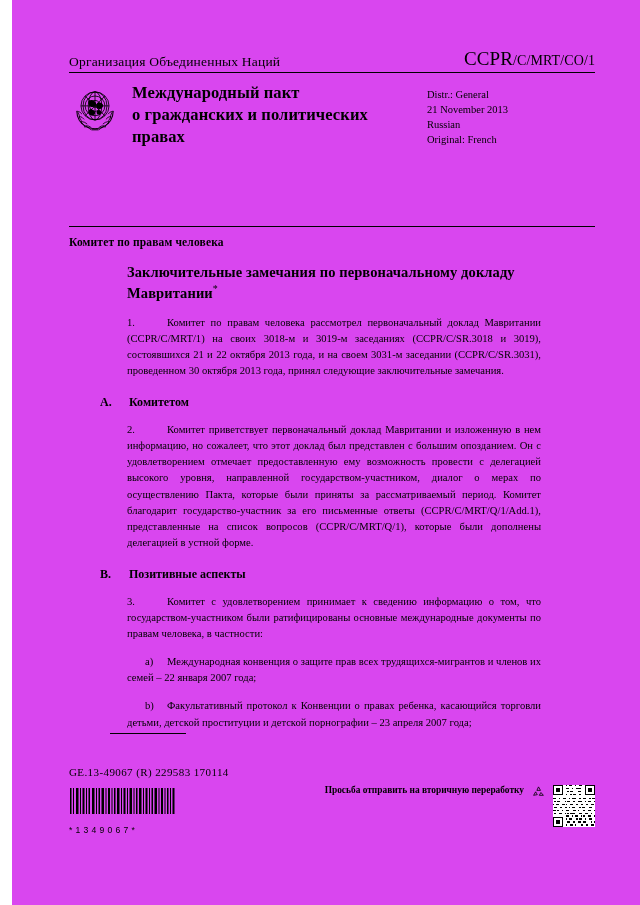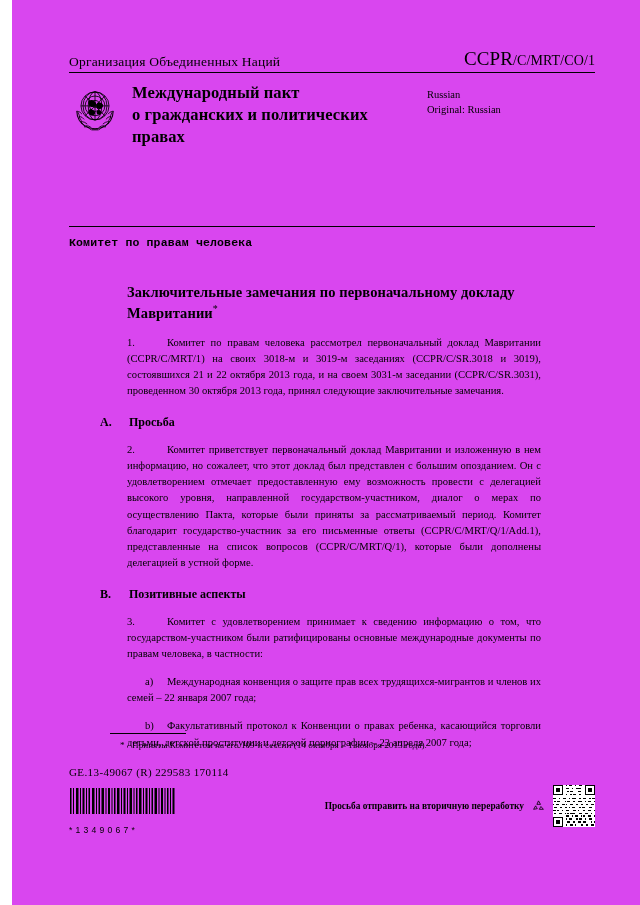--- a/index.html
+++ b/index.html
@@ -107,29 +107,27 @@
   }
 
   
   .committee {
     position: absolute;
     left: 57px;
     top: 236px;
     font-size: 11.5px;
     font-weight: bold;
     letter-spacing: 0.15px;
-    font-family: Liberation Mono, monospace;
   }
 
   .content {
     position: absolute;
     left: 57px;
     top: 262px;
     width: 526px;
-    margin-top: 20px;
   }
 
   .main-title {
     margin-left: 58px;
     width: 420px;
     font-weight: bold;
     font-size: 14.5px;
     line-height: 1.38;
     letter-spacing: 0.1px;
   }
@@ -224,21 +222,21 @@
   }
   .barcode-digits {
     font-family: "Liberation Sans", "DejaVu Sans", sans-serif;
     font-size: 8.6px;
     letter-spacing: 3.2px;
     margin-top: 11px;
     white-space: nowrap;
   }
   .recycle-block {
     display: flex;
-    align-items: center;
+    align-items: flex-start;
     gap: 6px;
     padding-bottom: 8px;
   }
   .recycle-text {
     font-size: 9.4px;
     font-weight: bold;
     white-space: nowrap;
   }
   .recycle-icon { width: 17px; height: 15px; display: block; }
   .qr-block { width: 42px; height: 42px; display: block; }
@@ -300,59 +298,60 @@
           </g>
           <path d="M43 90 h14" stroke="#000" stroke-width="2" fill="none"></path>
         </svg>
       </div>
       <div class="title-cell">
         <div class="doc-title">Международный пакт
 о гражданских и политических
 правах</div>
       </div>
       <div class="distr-cell">
+        <div class="distr-line">Distr.: General</div>
+        <div class="distr-line">21 November 2013</div>
         <div class="distr-line">Russian</div>
-        <div class="distr-line">Original: Russian</div>
+        <div class="distr-line">Original: French</div>
       </div>
     </div>
   </div>
 
   <div class="rule-mid"></div>
 
   <div class="committee">Комитет по правам человека</div>
 
   <div class="content">
 
     <div class="main-title"><span>Заключительные замечания по первоначальному докладу Мавритании</span><span class="star">*</span></div>
 
     <div class="para"><span class="pnum">1.</span><span>Комитет по правам человека рассмотрел первоначальный доклад Мавритании (CCPR/C/MRT/1) на своих 3018-м и 3019-м заседаниях (CCPR/C/SR.3018 и 3019), состоявшихся 21 и 22 октября 2013 года, и на своем 3031-м заседании (CCPR/C/SR.3031), проведенном 30 октября 2013 года, принял следующие заключительные замечания.</span></div>
 
     <div class="section-head">
       <span class="sec-letter">A.</span>
-      <span class="sec-label">Просьба</span>
+      <span class="sec-label">Комитетом</span>
     </div>
 
     <div class="para"><span class="pnum">2.</span><span>Комитет приветствует первоначальный доклад Мавритании и изложенную в нем информацию, но сожалеет, что этот доклад был представлен с большим опозданием. Он с удовлетворением отмечает предоставленную ему возможность провести с делегацией высокого уровня, направленной государством-участником, диалог о мерах по осуществлению Пакта, которые были приняты за рассматриваемый период. Комитет благодарит государство-участник за его письменные ответы (CCPR/C/MRT/Q/1/Add.1), представленные на список вопросов (CCPR/C/MRT/Q/1), которые были дополнены делегацией в устной форме.</span></div>
 
     <div class="section-head">
       <span class="sec-letter">B.</span>
       <span class="sec-label">Позитивные аспекты</span>
     </div>
 
     <div class="para"><span class="pnum">3.</span><span>Комитет с удовлетворением принимает к сведению информацию о том, что государством-участником были ратифицированы основные международные документы по правам человека, в частности:</span></div>
 
     <div class="para"><span class="pnum-letter">a)</span><span>Международная конвенция о защите прав всех трудящихся-мигрантов и членов их семей – 22 января 2007 года;</span></div>
 
     <div class="para"><span class="pnum-letter">b)</span><span>Факультативный протокол к Конвенции о правах ребенка, касающийся торговли детьми, детской проституции и детской порнографии – 23 апреля 2007 года;</span></div>
 
   </div>
 
   <div class="footnote-area">
     <div class="footnote-rule"></div>
-    <div class="footnote-text"><span class="fstar">*</span><span>Приняты Комитетом на его 109-й сессии (14 октября – 1 ноября 2013 года).</span></div>
   </div>
 
   <div class="footer">
     <div class="ge-code">GE.13-49067  (R)   229583   170114</div>
     <div class="footer-row">
 
       <div class="barcode-block">
         <svg class="barcode-bars" viewBox="0 0 216 52" preserveAspectRatio="none">
           <g fill="#000">
             <rect x="2" y="0" width="3" height="52"></rect>

